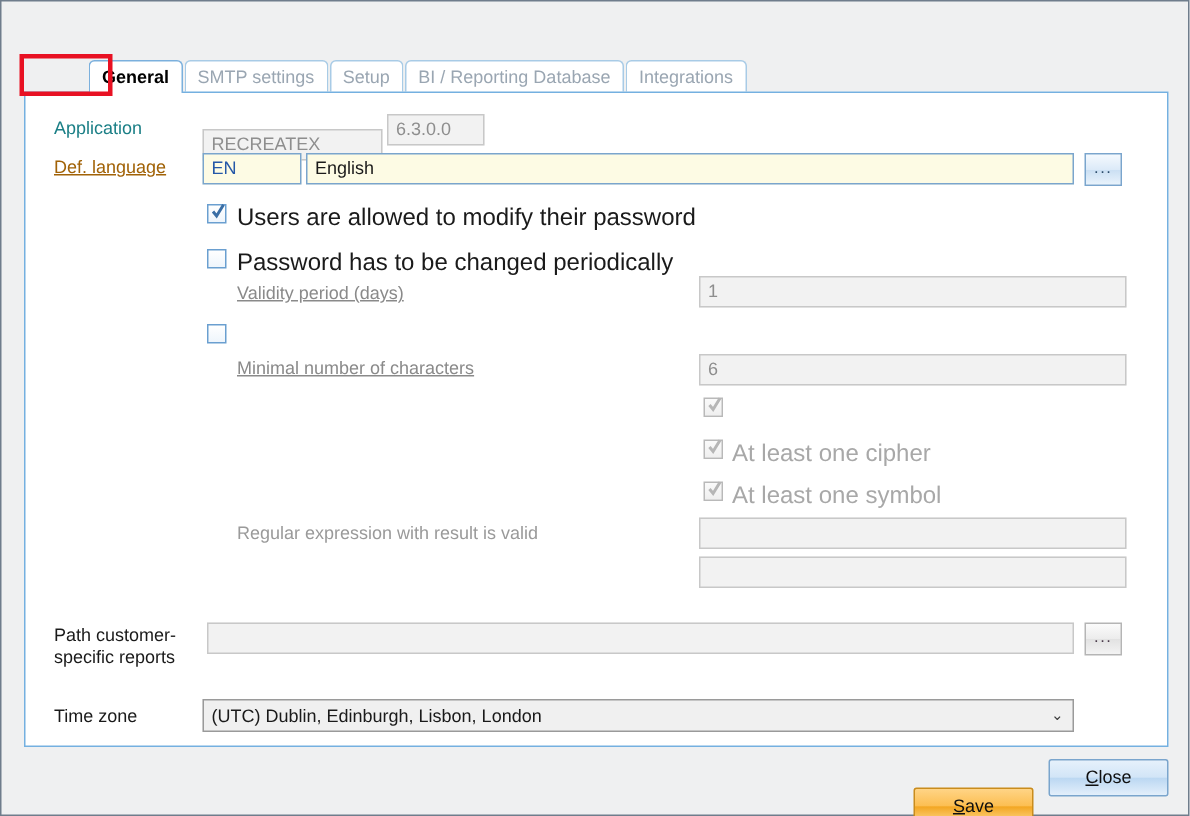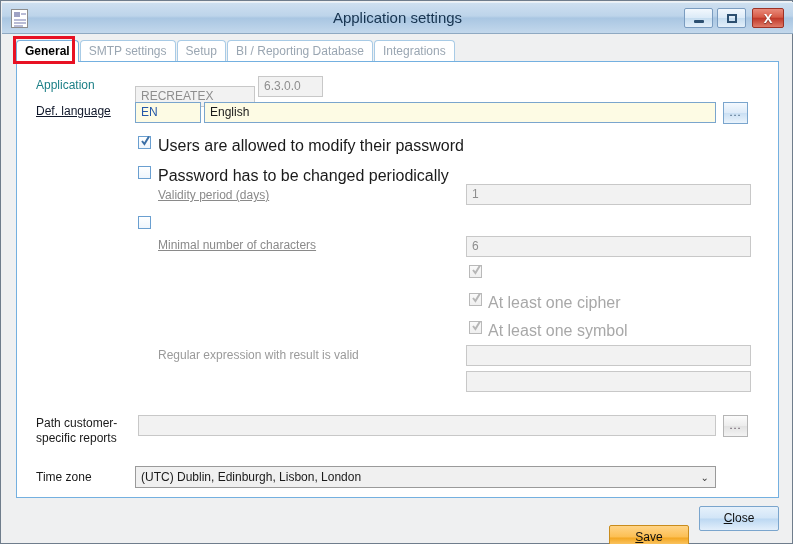--- a/index.html
+++ b/index.html
@@ -121,20 +121,21 @@
     font-weight: bold;
     text-shadow: 0 1px 1px rgba(0,0,0,.45);
   }
 
   
   #tabstrip {
     position: absolute;
     left: 15px; top: 39px;
     height: 16px;
     white-space: nowrap;
+    padding-left: 43px;
   }
   .tab {
     position: relative;
     display: inline-block;
     height: 22px;
     line-height: 21px;
     box-sizing: border-box;
     padding: 0 8px;
     border: 1px solid #a8cbe6;
     border-bottom: none;
@@ -175,21 +176,21 @@
   }
 
   
   .lbl {
     position: absolute;
     font-size: 12px;
     color: #1a1a1a;
     white-space: nowrap;
   }
   .lbl.teal   { color: #1b7f86; }
-  .lbl.redu   { color: #0f172a; text-decoration: underline; }
+  .lbl.redu   { color: #a16207; text-decoration: underline; }
   .lbl.grayu  { color: #8a8a8a; text-decoration: underline; }
   .lbl.gray   { color: #9a9a9a; }
   .lbl.dark   { color: #1a1a1a; }
 
   .fld {
     position: absolute;
     box-sizing: border-box;
     border: 1px solid #c8c8c8;
     background: #f2f2f2;
     color: #8e8e8e;
@@ -304,40 +305,20 @@
     border: 1px solid #7aa5cd;
     background: linear-gradient(to bottom, #e6f1fb 0%, #d2e5f7 48%, #bcd8f2 52%, #e3effb 100%);
   }
   .footbtn u { text-decoration: underline; }
 </style>
 </head>
 <body>
 
 <div id="window">
 
-  <div id="titlebar">
-    <div id="title-icon">
-      <i class="a"></i>
-        <i class="b"></i>
-        <i class="c"></i>
-        <i class="d"></i>
-        <i class="e"></i>
-    </div>
-    <div id="title-text">Application settings</div>
-
-    <div class="winbtn" id="btn-min">
-      <span class="glyph"></span>
-    </div>
-    <div class="winbtn" id="btn-max">
-      <span class="glyph"></span>
-    </div>
-    <div class="winbtn" id="btn-close">
-      <span class="glyph">X</span>
-    </div>
-  </div>
 
   <div id="tabstrip">
     <div class="tab active">
       <span>General</span>
     </div><div class="tab">
       <span>SMTP settings</span>
     </div><div class="tab">
       <span>Setup</span>
     </div><div class="tab">
       <span>BI / Reporting Database</span>

